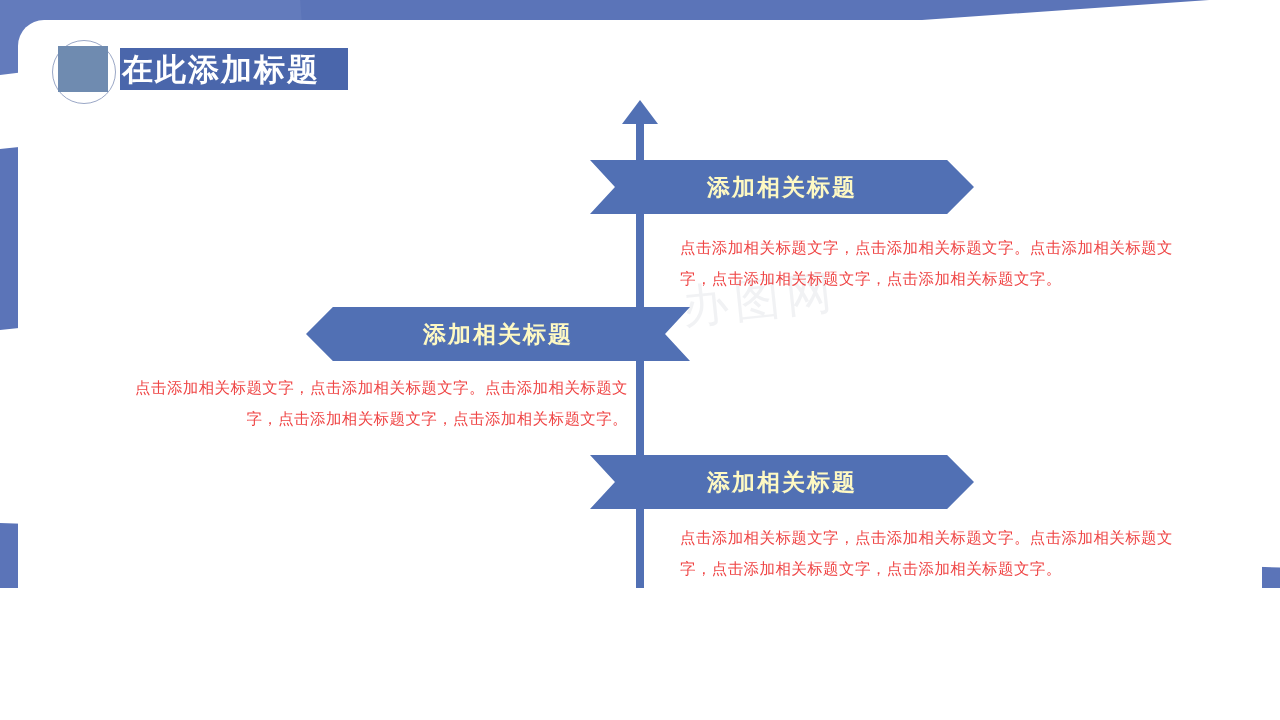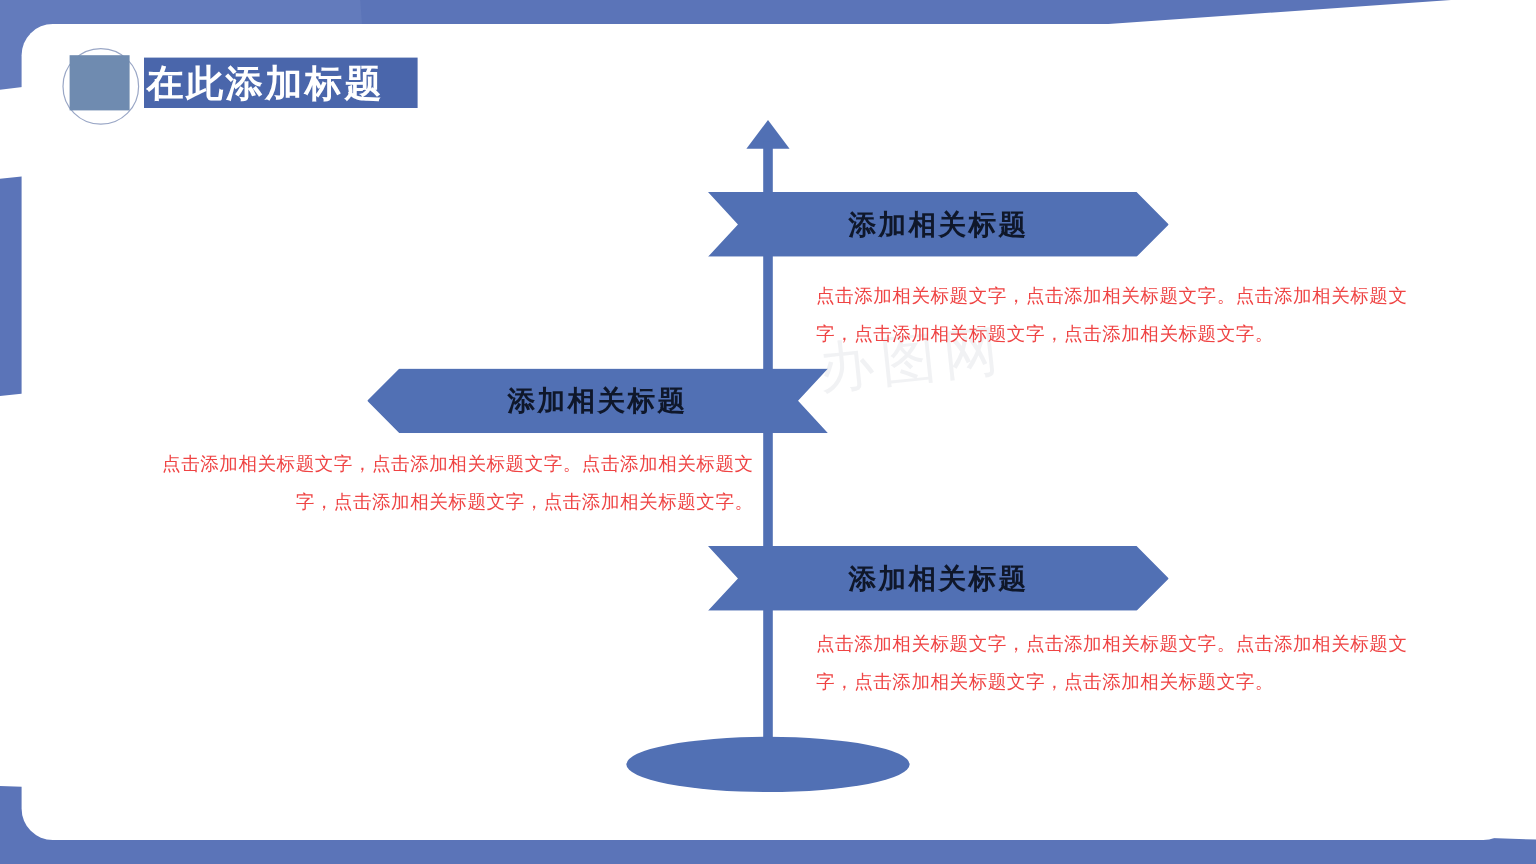--- a/index.html
+++ b/index.html
@@ -9,21 +9,21 @@
   body {
     width: 1280px;
     height: 720px;
     background: #ffffff;
     font-family: "Liberation Sans", sans-serif;
     overflow: hidden;
   }
   .slide {
     position: relative;
     width: 1280px;
-    height: 720px;
+    height: 588px;
     background: #ffffff;
     overflow: hidden;
   }
   
   .band-top {
     position: absolute;
     left: -60px;
     top: -40px;
     width: 520px;
     height: 90px;
@@ -149,21 +149,21 @@
   .sign-right {
     left: 590px;
     clip-path: polygon(0 0, 93% 0, 100% 50%, 93% 100%, 0 100%, 6.5% 50%);
     width: 384px;
   }
   .sign-left {
     clip-path: polygon(7% 0, 100% 0, 93.5% 50%, 100% 100%, 7% 100%, 0 50%);
     width: 384px;
   }
   .sign-label {
-    color: #0f172a;
+    color: #fef9c3;
     font-size: 23px;
     font-weight: bold;
     letter-spacing: 2px;
     white-space: nowrap;
   }
   .sign1 { top: 160px; }
   .sign2 { left: 306px; top: 307px; }
   .sign3 { top: 455px; }
 
   .body-text {

